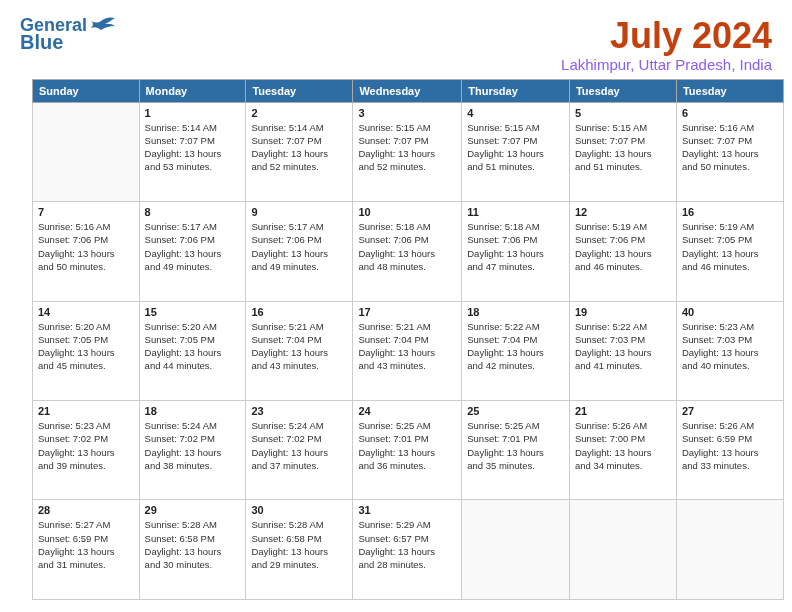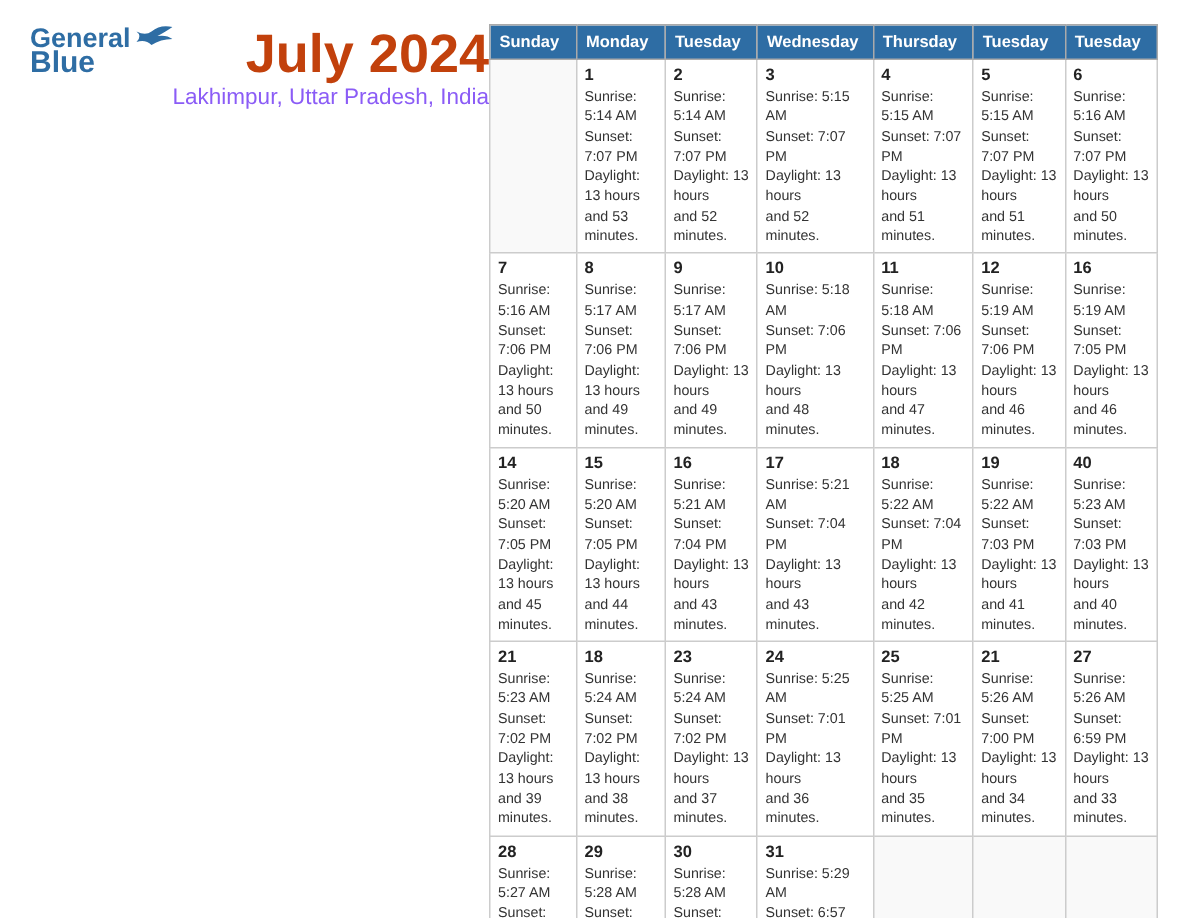--- a/index.html
+++ b/index.html
@@ -8,21 +8,21 @@
       background: #fff;
       width: 792px;
       height: 612px;
       overflow: hidden;
     }
     .page {
       width: 792px;
       height: 612px;
       padding: 16px 20px 12px 20px;
       display: flex;
-      flex-direction: row;
+      flex-direction: column;
     }
     .header {
       display: flex;
       justify-content: space-between;
       align-items: flex-start;
       margin-bottom: 6px;
     }
     .logo {
       display: flex;
       flex-direction: column;
@@ -49,20 +49,21 @@
     .location {
       font-size: 15px;
       color: #8b5cf6;
       font-weight: normal;
     }
     .calendar {
       flex: 1;
       border-collapse: collapse;
       width: 100%;
       font-size: 10px;
+      margin-left: 12px;
     }
     .calendar th {
       background-color: #2e6da4;
       color: white;
       text-align: left;
       padding: 5px 6px;
       font-size: 11px;
       font-weight: bold;
       border: 1px solid #aaa;
     }

